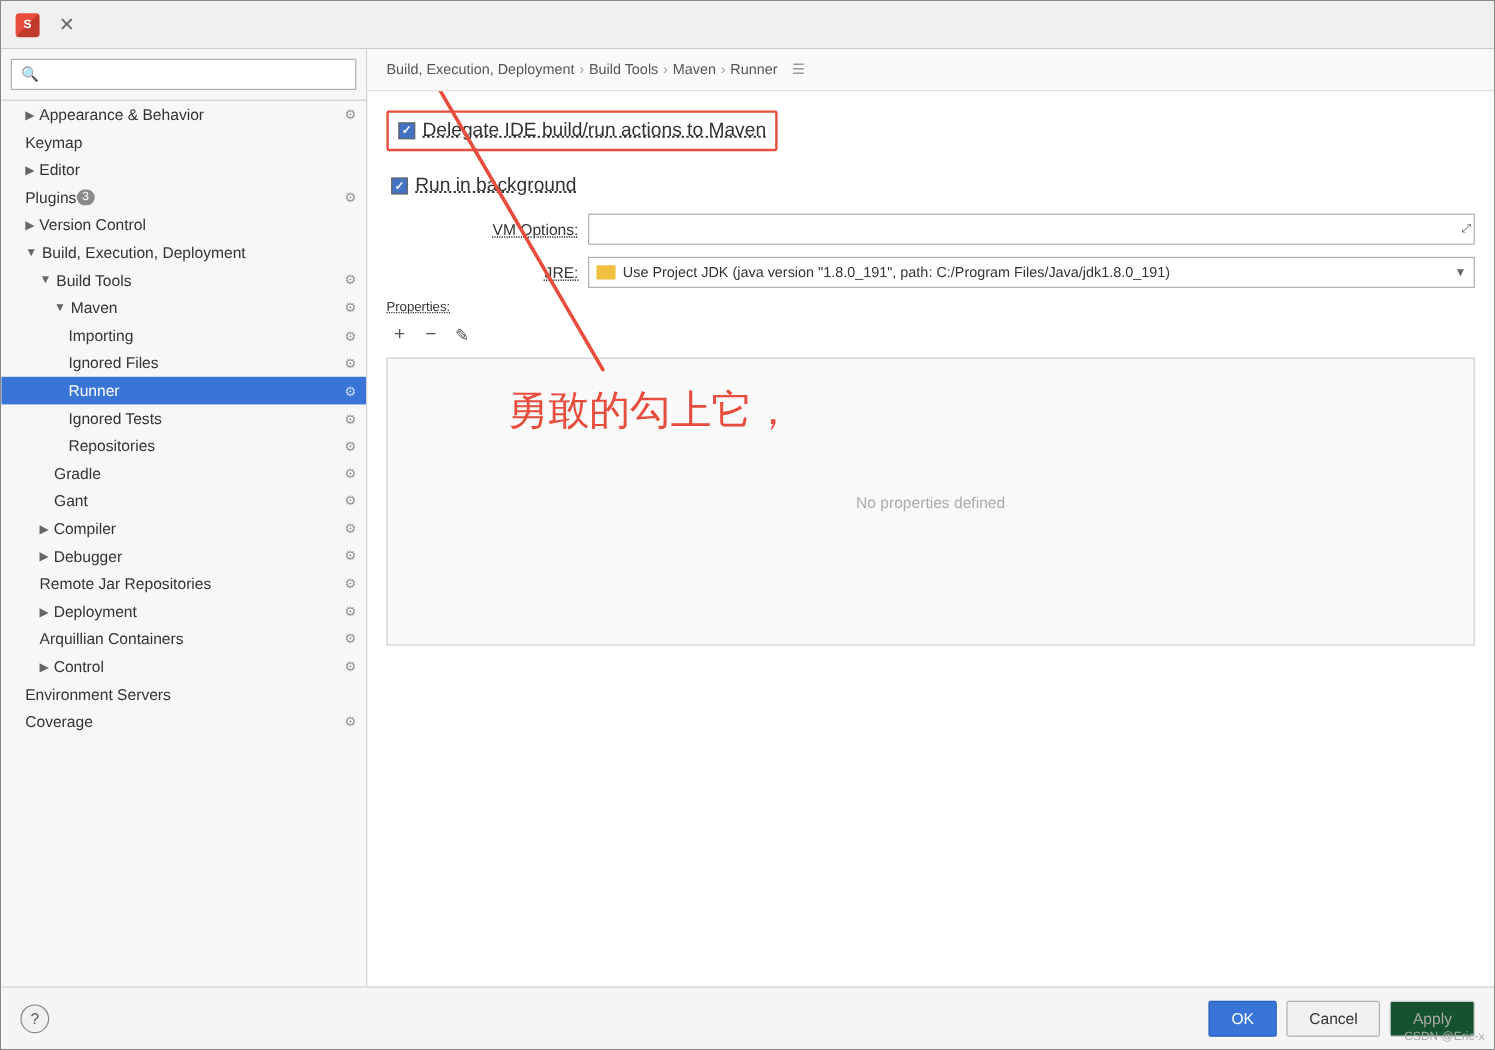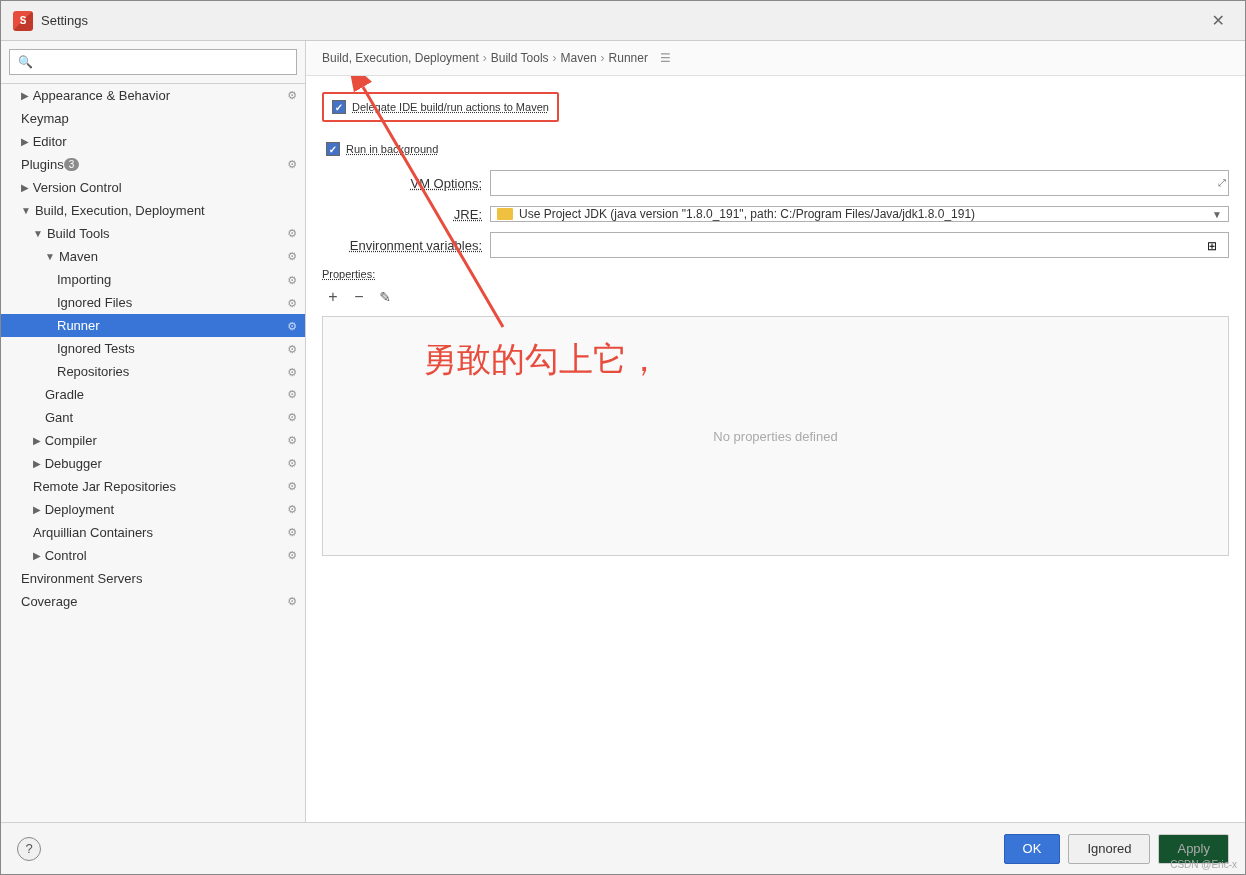--- a/index.html
+++ b/index.html
@@ -22,27 +22,27 @@
     .indent-3 { padding-left: 44px; }
     .indent-4 { padding-left: 56px; align-items: flex-end; }
     .settings-panel { flex: 1; display: flex; flex-direction: column; overflow: hidden; }
     .breadcrumb { padding: 10px 16px; border-bottom: 1px solid #e0e0e0; font-size: 12px; color: #555; display: flex; align-items: center; gap: 4px; background: #fafafa; }
     .breadcrumb-sep { color: #999; }
     .panel-body { flex: 1; padding: 16px; overflow-y: auto; position: relative; }
     .checkbox-row { display: flex; align-items: center; gap: 6px; margin-bottom: 10px; }
     .checkbox-row.highlighted { border: 2px solid #e74c3c; padding: 6px 8px; display: inline-flex; border-radius: 2px; }
     .cb { width: 14px; height: 14px; border: 1px solid #666; background: #4472c4; display: flex; align-items: center; justify-content: center; flex-shrink: 0; }
     .cb-check { color: white; font-size: 10px; font-weight: bold; }
-    .cb-label { font-size: 11px; color: #333; text-decoration: underline dotted; }
+    .cb-label { font-size: 16px; color: #333; text-decoration: underline dotted; }
     .form-row { display: flex; align-items: center; margin-bottom: 10px; gap: 8px; }
     .form-label { min-width: 160px; text-align: right; color: #333; font-size: 13px; white-space: nowrap; text-decoration: underline dotted; }
     .form-input { flex: 1; height: 26px; border: 1px solid #b0b0b0; padding: 2px 6px; font-size: 12px; background: #fff; display: flex; align-items: center; }
     .form-input-expand { position: relative; }
     .form-input-expand .expand-btn { position: absolute; right: 2px; top: 50%; transform: translateY(-50%); font-size: 10px; color: #666; cursor: pointer; }
-    .jre-select { flex: 1; height: 16px; border: 1px solid #b0b0b0; background: #fff; display: flex; align-items: center; padding: 0 6px; font-size: 12px; position: relative; }
+    .jre-select { flex: 1; height: 26px; border: 1px solid #b0b0b0; background: #fff; display: flex; align-items: center; padding: 0 6px; font-size: 12px; position: relative; }
     .jre-select .dropdown-arrow { position: absolute; right: 6px; font-size: 10px; color: #666; }
     .jre-folder-icon { width: 16px; height: 12px; background: #f0c040; border-radius: 1px; margin-right: 6px; flex-shrink: 0; }
     .env-input { flex: 1; height: 26px; border: 1px solid #b0b0b0; padding: 2px 6px; font-size: 12px; background: #fff; position: relative; }
     .properties-label { font-size: 11px; color: #333; margin-bottom: 8px; }
     .props-toolbar { display: flex; align-items: center; gap: 4px; margin-bottom: 4px; }
     .props-toolbar button { width: 22px; height: 22px; border: none; background: transparent; cursor: pointer; font-size: 14px; color: #666; display: flex; align-items: center; justify-content: center; }
     .props-area { flex: 1; border: 1px solid #d0d0d0; background: #f9f9f9; min-height: 300px; display: flex; align-items: center; justify-content: center; position: relative; }
     .no-props-text { color: #aaa; font-size: 13px; }
     .arrow-line { position: absolute; top: 0; left: 0; width: 100%; height: 100%; pointer-events: none; }
     .footer { height: 52px; border-top: 1px solid #d0d0d0; display: flex; align-items: center; justify-content: space-between; padding: 0 16px; background: #f5f5f5; }
@@ -56,21 +56,20 @@
     .watermark { position: absolute; bottom: 4px; right: 8px; font-size: 10px; color: #aaa; }
     .nav-settings-icon { margin-left: auto; opacity: 0.5; font-size: 11px; }
   </style>
 </head>
 <body>
 
 <div class="dialog">
 
   <div class="title-bar">
     <div class="title-bar-icon">S</div>
-    <span class="title-bar-text">Settings</span>
     <span class="title-bar-close">✕</span>
   </div>
 
   <div class="main-content">
 
     <div class="sidebar">
       <div class="search-box">
         <input class="search-input" type="text" placeholder="🔍" style="">
       </div>
 
@@ -214,27 +213,20 @@
 
         <div class="form-row">
           <span class="form-label">JRE:</span>
           <div class="jre-select" style="flex:1; position:relative; min-width:0;">
             <div class="jre-folder-icon"></div>
             <span style="overflow:hidden; text-overflow:ellipsis; white-space:nowrap; padding-right:16px; color:#333;">Use Project JDK (java version "1.8.0_191", path: C:/Program Files/Java/jdk1.8.0_191)</span>
             <span class="dropdown-arrow">▼</span>
           </div>
         </div>
 
-        <div class="form-row">
-          <span class="form-label">Environment variables:</span>
-          <div style="flex:1; position:relative;">
-            <input class="env-input" style="width: 100%; outline: none;" type="text">
-            <span class="env-input icon-right" style="position:absolute; right:6px; top:5px; background:none; border:none;">⊞</span>
-          </div>
-        </div>
 
         <div class="properties-label" style="margin-bottom:6px; text-decoration:underline dotted;">Properties:</div>
 
 
         <div class="props-toolbar">
           <button class="props-toolbar" style="font-size:16px; cursor:pointer; background:transparent; border:none; color:#555;">+</button>
           <button class="props-toolbar" style="font-size:16px; cursor:pointer; background:transparent; border:none; color:#555;">−</button>
           <button class="props-toolbar" style="font-size:14px; cursor:pointer; background:transparent; border:none; color:#555;">✎</button>
         </div>
 
@@ -257,19 +249,19 @@
       </div>
     </div>
   </div>
 
   <div class="footer">
     <div class="footer-left">
       <button class="help-btn">?</button>
     </div>
     <div class="footer-right">
       <button class="btn btn-primary">OK</button>
-      <button class="btn btn-default">Ignored</button>
+      <button class="btn btn-default">Cancel</button>
       <button class="btn btn-disabled">Apply</button>
     </div>
   </div>
 
   <div class="watermark">CSDN @Eric-x</div>
 </div>
 
 </body></html>

